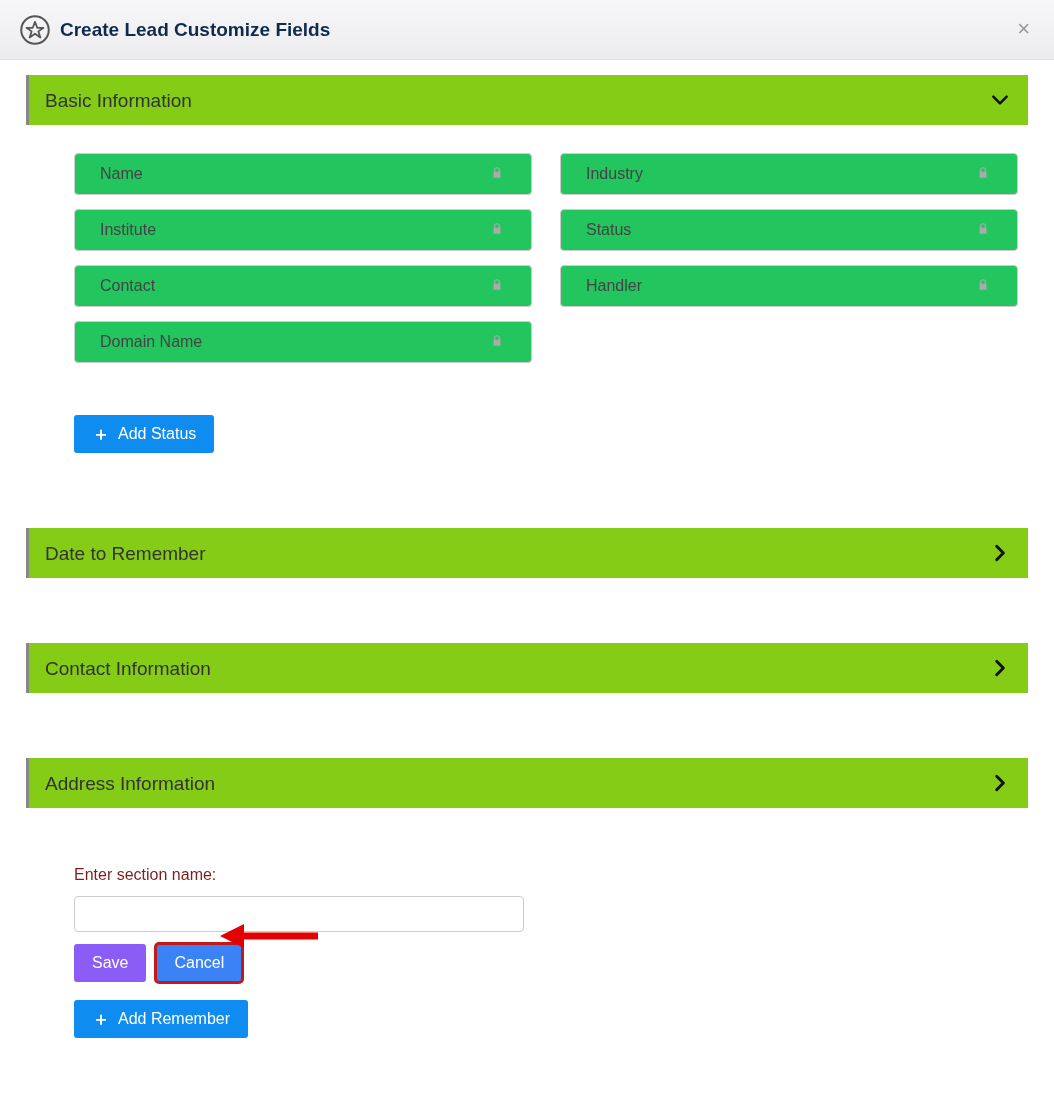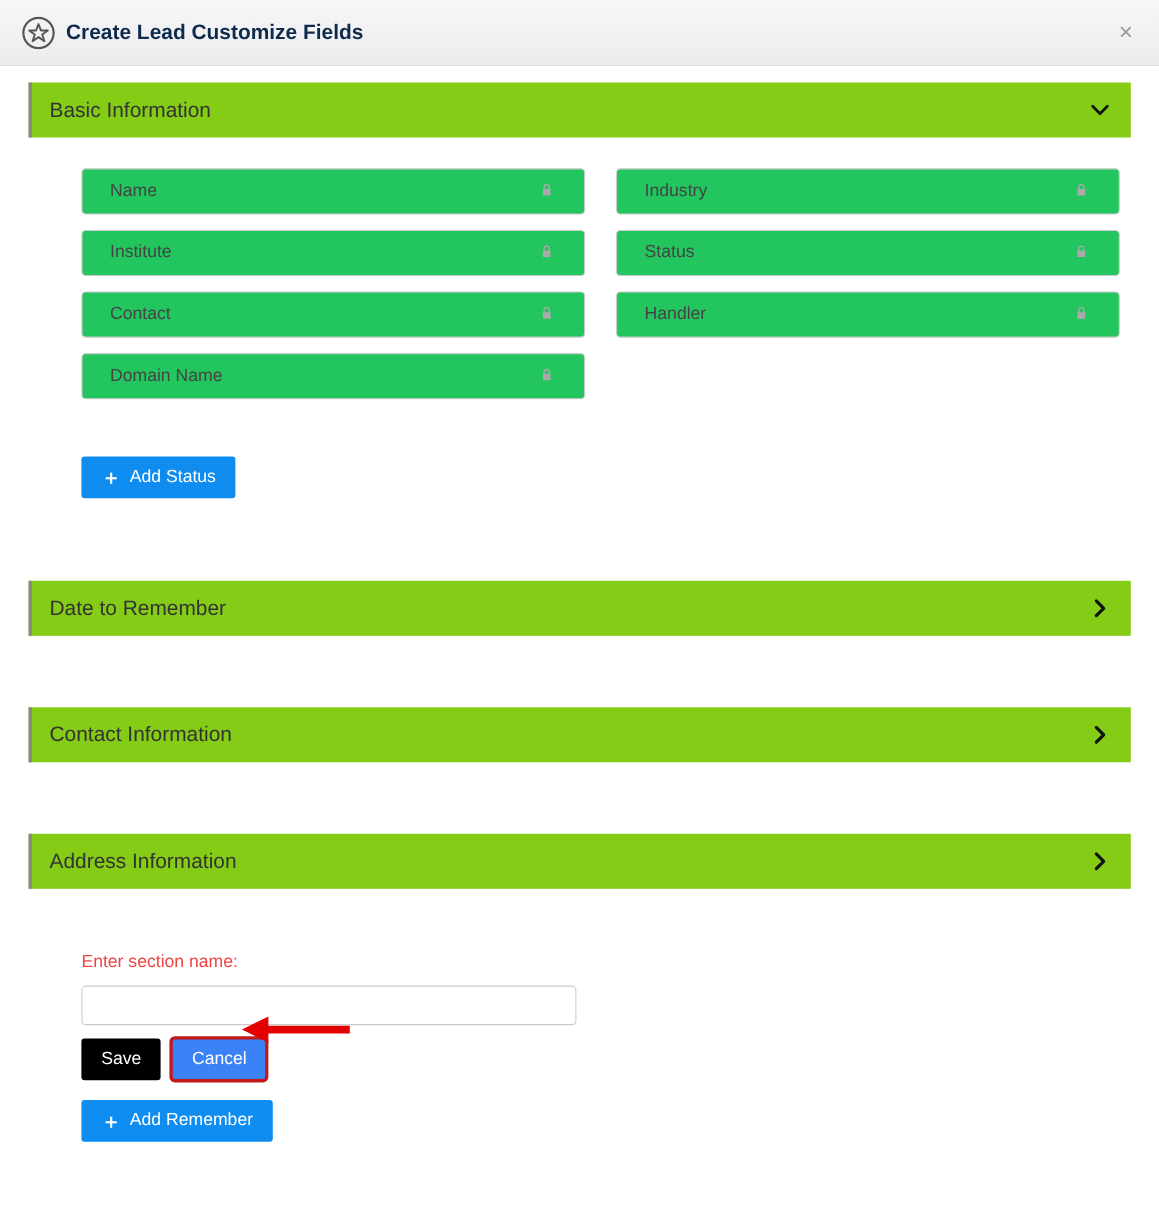--- a/index.html
+++ b/index.html
@@ -109,35 +109,35 @@
     border-radius: 3px;
     padding: 10px 18px;
     font-size: 16px;
     cursor: pointer;
     color: #fff;
     display: inline-flex;
     align-items: center;
     gap: 8px;
   }
   .btn-primary { background: #0f8cf0; }
-  .btn-warning { background: #000000; }
+  .btn-warning { background: #8b5cf6; }
   .btn-gray { background: #3b82f6; }
   .plus-icon {
     font-weight: bold;
     font-size: 18px;
     line-height: 1;
   }
   .section-gap { height: 50px; }
   .new-section-area {
     padding-left: 48px;
     margin-top: 58px;
   }
   .form-label {
     font-size: 16px;
-    color: #ef4444;
+    color: #7f1d1d;
     margin-bottom: 12px;
     display: block;
   }
   .text-input {
     width: 450px;
     height: 36px;
     border: 1px solid #ccc;
     border-radius: 4px;
     padding: 6px 10px;
     font-size: 15px;

